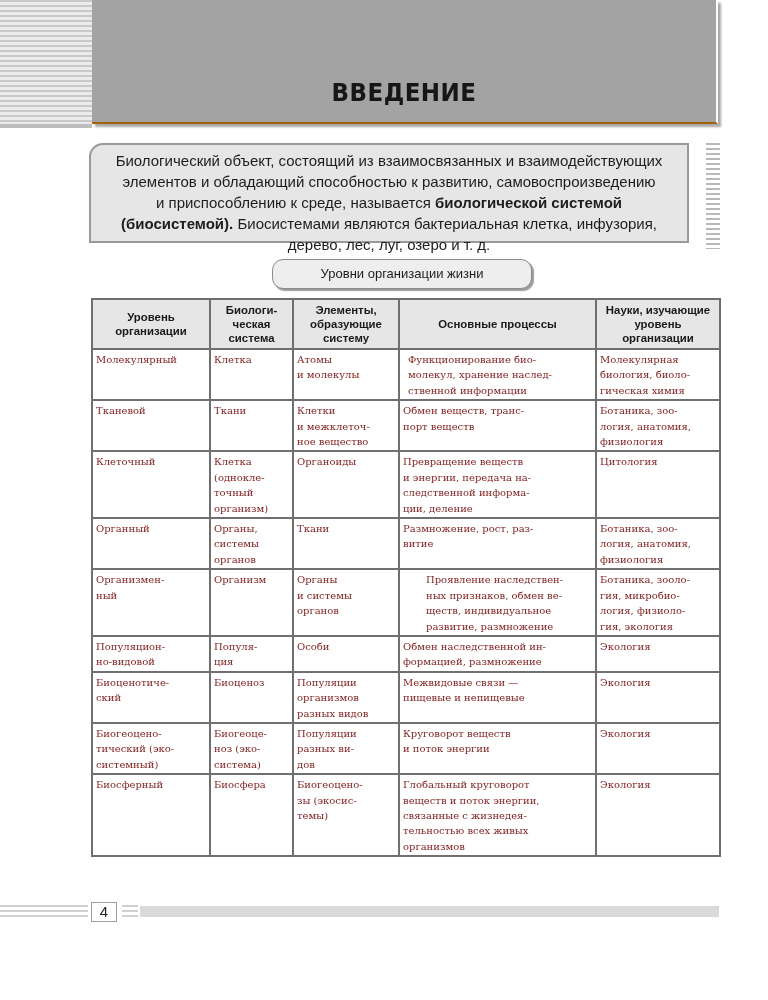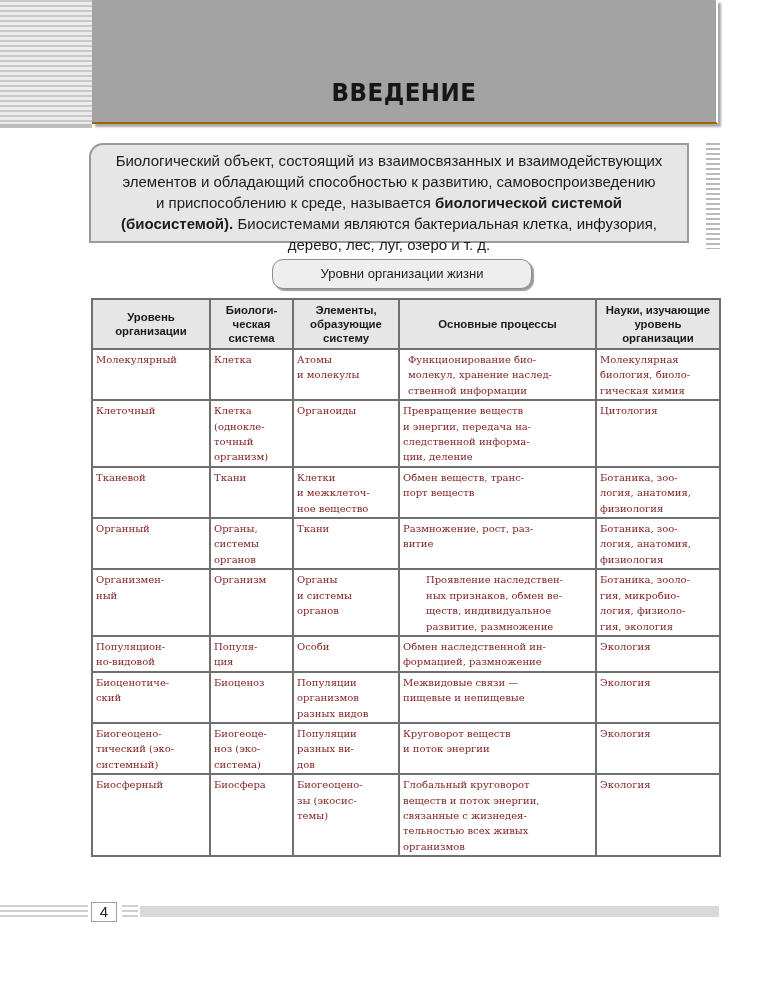--- a/index.html
+++ b/index.html
@@ -152,61 +152,61 @@
           <span class="cell-line">ственной информации</span>
         </td>
         <td style="text-align: justify;">
           <span class="cell-line">Молекулярная</span>
           <span class="cell-line">биология, биоло-</span>
           <span class="cell-line">гическая химия</span>
         </td>
       </tr>
       <tr>
         <td>
+          <span class="cell-line">Тканевой</span>
+        </td>
+        <td>
+          <span class="cell-line">Ткани</span>
+        </td>
+        <td>
+          <span class="cell-line">Клетки</span>
+          <span class="cell-line">и межклеточ-</span>
+          <span class="cell-line">ное вещество</span>
+        </td>
+        <td style="text-align: justify;">
+          <span class="cell-line">Обмен веществ, транс-</span>
+          <span class="cell-line">порт веществ</span>
+        </td>
+        <td style="text-align: justify;">
+          <span class="cell-line">Ботаника, зоо-</span>
+          <span class="cell-line">логия, анатомия,</span>
+          <span class="cell-line">физиология</span>
+        </td>
+      </tr>
+      <tr>
+        <td>
           <span class="cell-line">Клеточный</span>
         </td>
         <td>
           <span class="cell-line">Клетка</span>
           <span class="cell-line">(однокле-</span>
           <span class="cell-line">точный</span>
           <span class="cell-line">организм)</span>
         </td>
         <td>
           <span class="cell-line">Органоиды</span>
         </td>
         <td style="text-align: justify;">
           <span class="cell-line">Превращение веществ</span>
           <span class="cell-line">и энергии, передача на-</span>
           <span class="cell-line">следственной информа-</span>
           <span class="cell-line">ции, деление</span>
         </td>
         <td style="text-align: justify;">
           <span class="cell-line">Цитология</span>
-        </td>
-      </tr>
-      <tr>
-        <td>
-          <span class="cell-line">Тканевой</span>
-        </td>
-        <td>
-          <span class="cell-line">Ткани</span>
-        </td>
-        <td>
-          <span class="cell-line">Клетки</span>
-          <span class="cell-line">и межклеточ-</span>
-          <span class="cell-line">ное вещество</span>
-        </td>
-        <td style="text-align: justify;">
-          <span class="cell-line">Обмен веществ, транс-</span>
-          <span class="cell-line">порт веществ</span>
-        </td>
-        <td style="text-align: justify;">
-          <span class="cell-line">Ботаника, зоо-</span>
-          <span class="cell-line">логия, анатомия,</span>
-          <span class="cell-line">физиология</span>
         </td>
       </tr>
       <tr>
         <td>
           <span class="cell-line">Органный</span>
         </td>
         <td>
           <span class="cell-line">Органы,</span>
           <span class="cell-line">системы</span>
           <span class="cell-line">органов</span>

